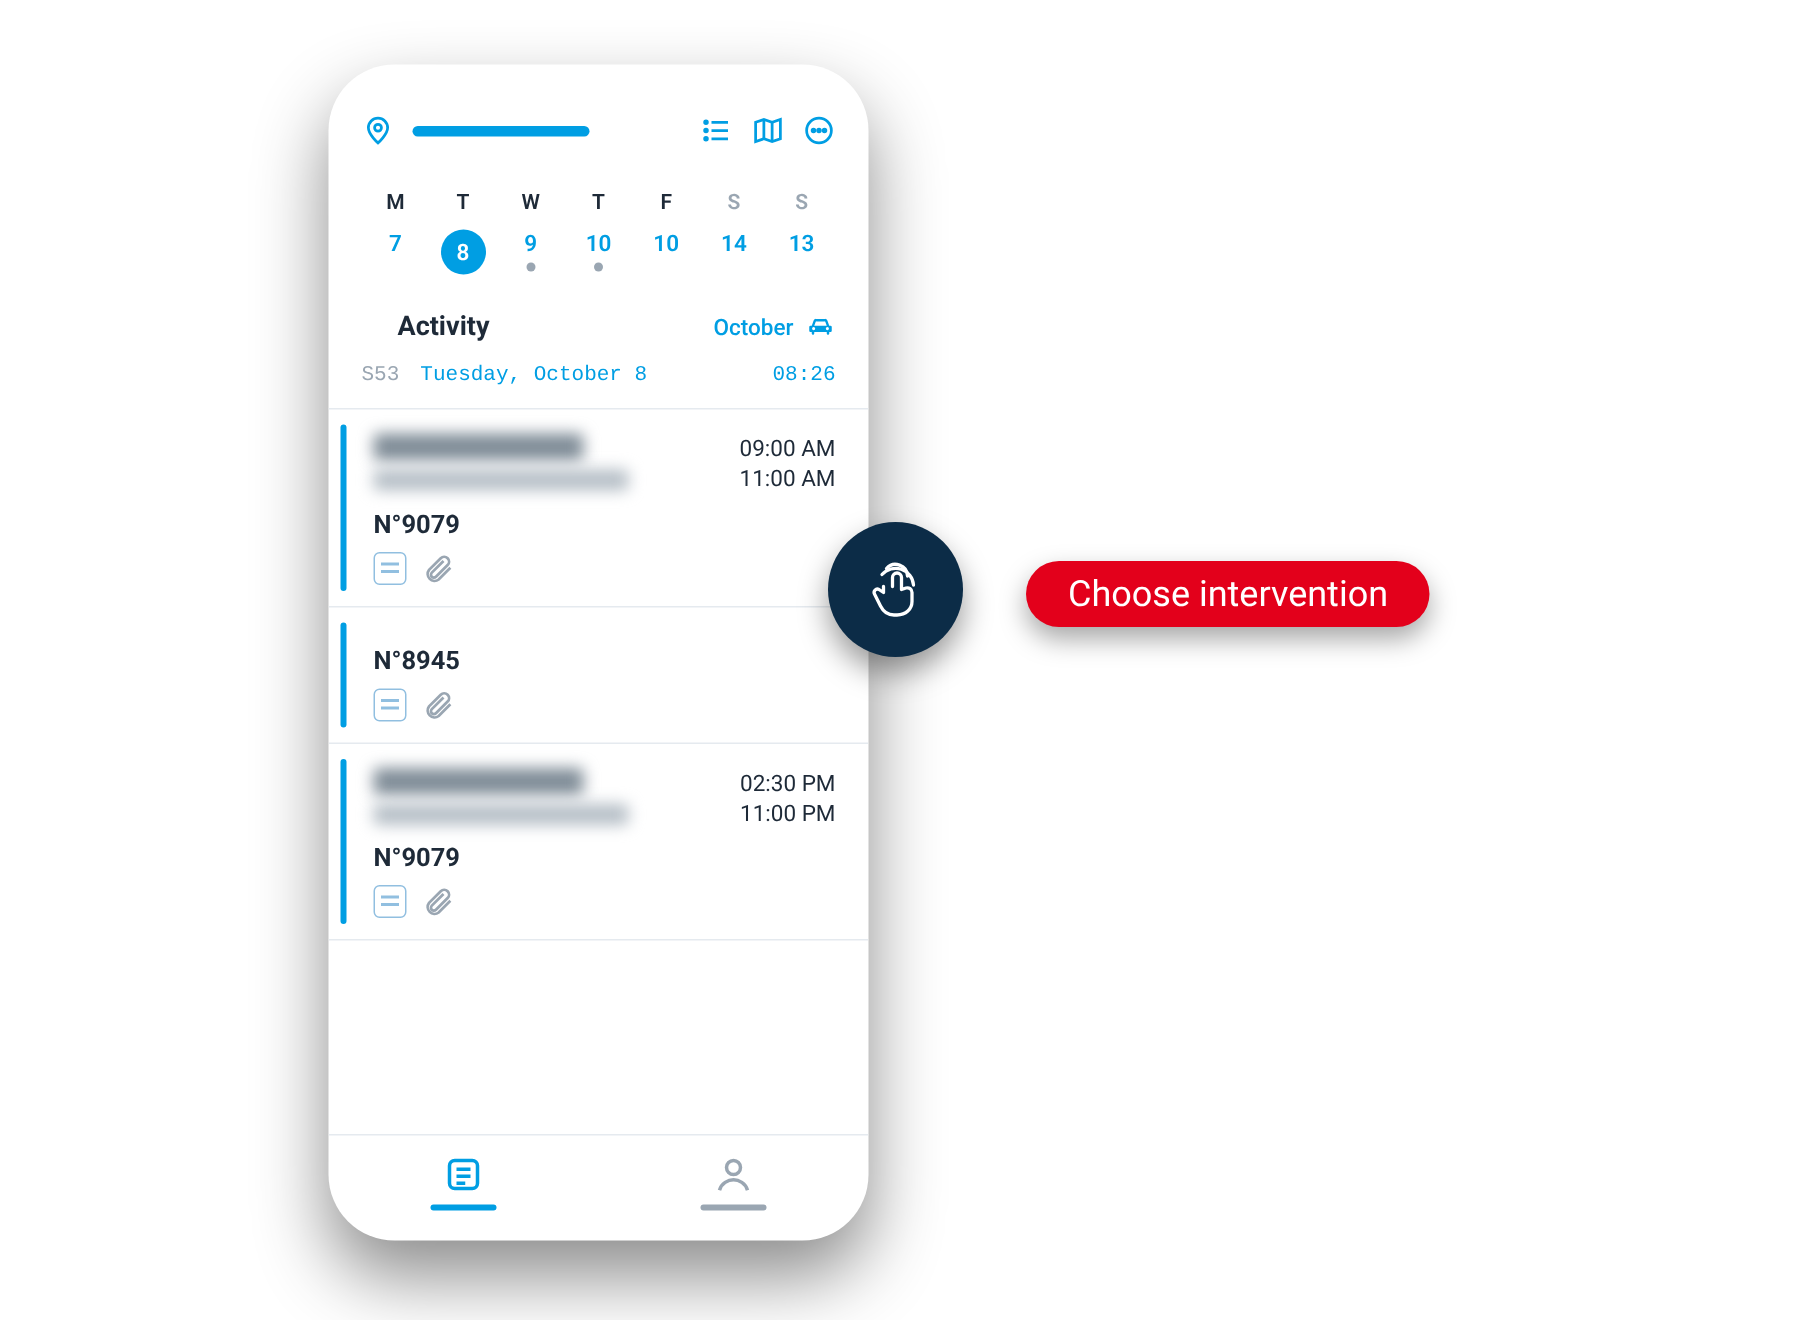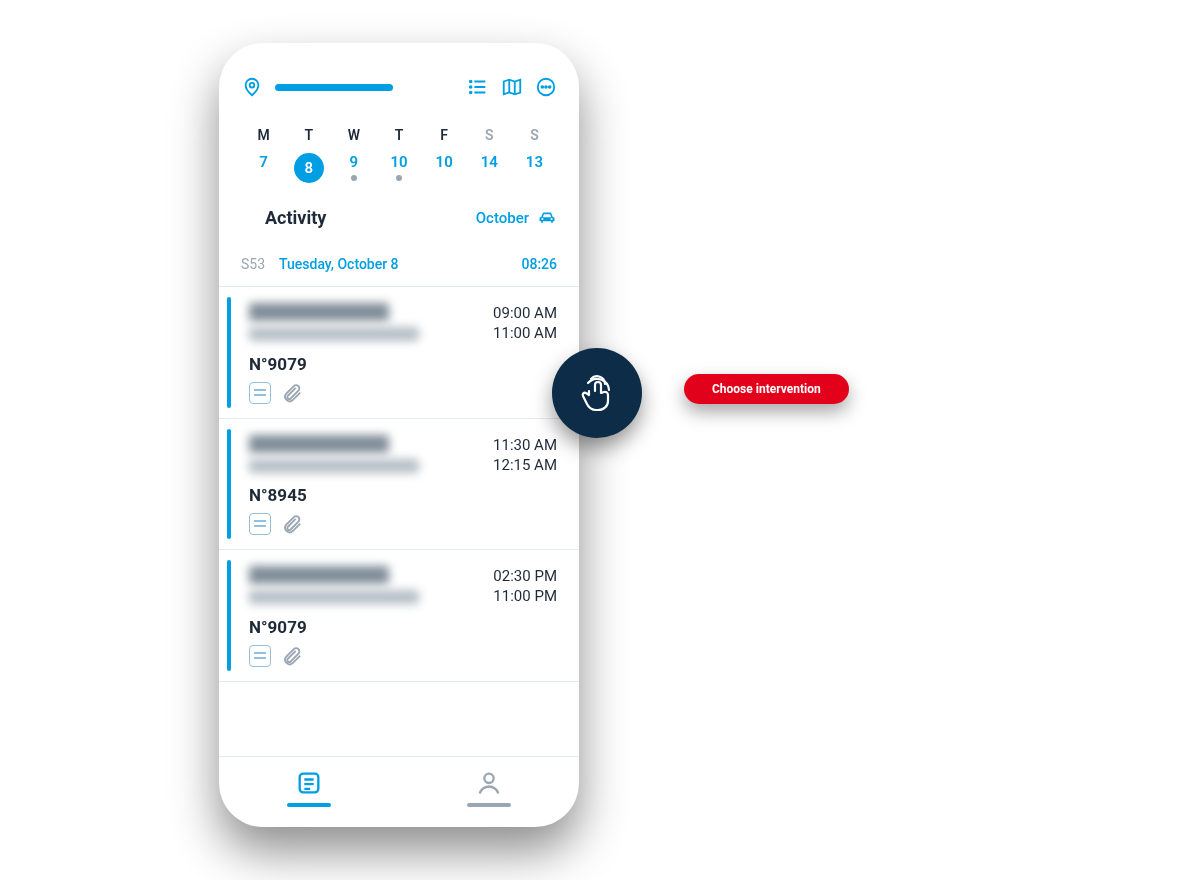--- a/index.html
+++ b/index.html
@@ -113,24 +113,25 @@
   }
   .status {
     display: inline-flex;
     align-items: center;
     gap: 8px;
     color: var(--accent);
     font-size: 15px;
     font-weight: 500;
   }
   .daterow {
-    margin-top: 28px;
+    margin-top: 14px;
     display: flex;
     align-items: center;
     font-size: 14px;
+    font-family: Liberation Mono, monospace;
   }
   .daterow .wk { color: var(--muted); margin-right: 14px; }
   .daterow .date { color: var(--accent); font-weight: 500; flex: 1; }
   .daterow .time { color: var(--accent); font-weight: 500; }
   .hr {
     margin: 14px -22px 0;
     height: 1px;
     background: var(--border);
   }
   
@@ -246,22 +247,22 @@
     align-items: center;
     justify-content: center;
     box-shadow: 0 10px 20px rgba(0,0,0,0.4);
   }
   .callout {
     position: absolute;
     left: 684px;
     top: 374px;
     background: var(--red);
     color: #fff;
-    font-size: 12px;
-    font-weight: 700;
+    font-size: 24px;
+    font-weight: 400;
     padding: 8px 28px;
     border-radius: 22px;
     box-shadow: 0 8px 18px rgba(0,0,0,0.35);
     white-space: nowrap;
   }
 </style>
 </head>
 <body>
 
 <div class="phone">
@@ -358,30 +359,20 @@
         <span class="mini-icon note"></span>
         <span class="mini-icon clip">
           <svg width="22" height="22" viewBox="0 0 24 24" fill="none" stroke="currentColor" stroke-width="2">
             <path d="M21 11.5l-8.5 8.5a5 5 0 0 1-7-7L14 4.5a3.5 3.5 0 0 1 5 5L10.5 18a2 2 0 0 1-3-3L16 6.5"></path>
           </svg>
         </span>
       </div>
     </div>
 
     <div class="card">
-      <div class="row">
-        <div>
-          <div class="blur-title"></div>
-          <div class="blur-sub"></div>
-        </div>
-        <div class="times">
-          <div>11:30 AM</div>
-          <div>12:15 AM</div>
-        </div>
-      </div>
       <div class="num">N°8945</div>
       <div class="icons-row">
         <span class="mini-icon note"></span>
         <span class="mini-icon clip">
           <svg width="22" height="22" viewBox="0 0 24 24" fill="none" stroke="currentColor" stroke-width="2">
             <path d="M21 11.5l-8.5 8.5a5 5 0 0 1-7-7L14 4.5a3.5 3.5 0 0 1 5 5L10.5 18a2 2 0 0 1-3-3L16 6.5"></path>
           </svg>
         </span>
       </div>
     </div>

